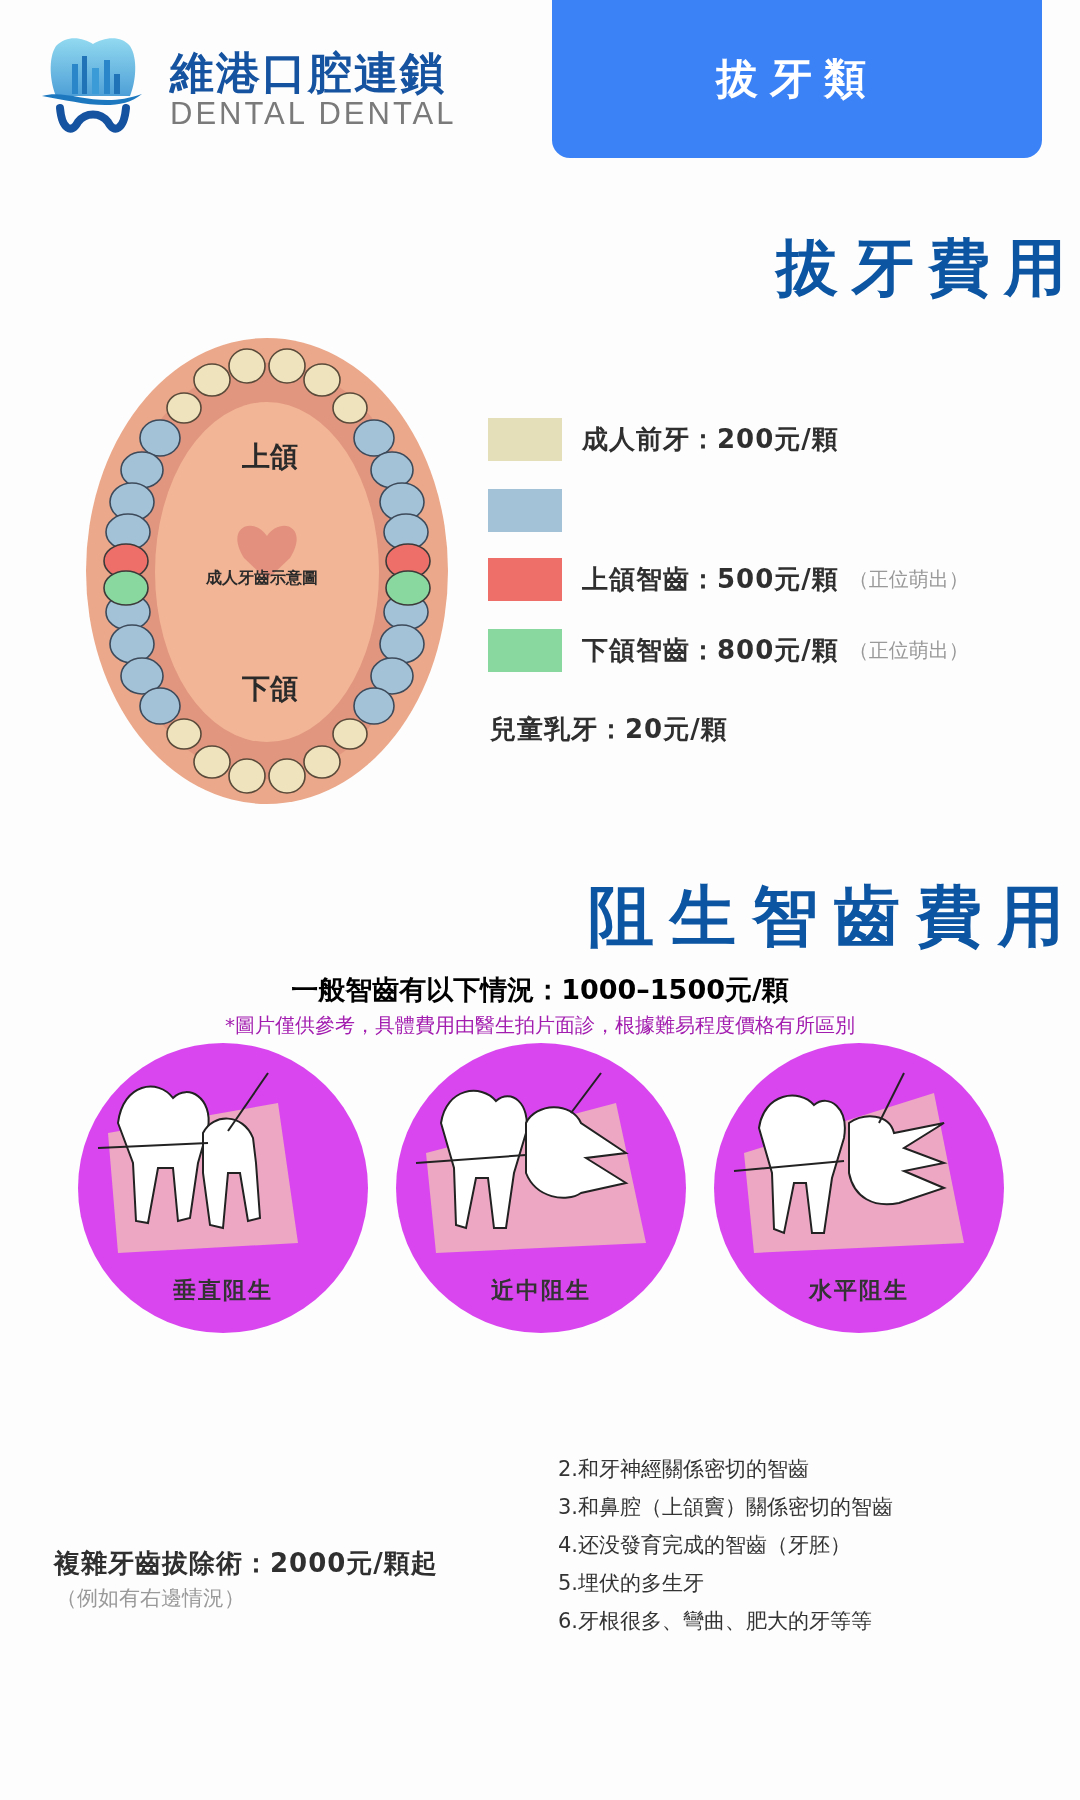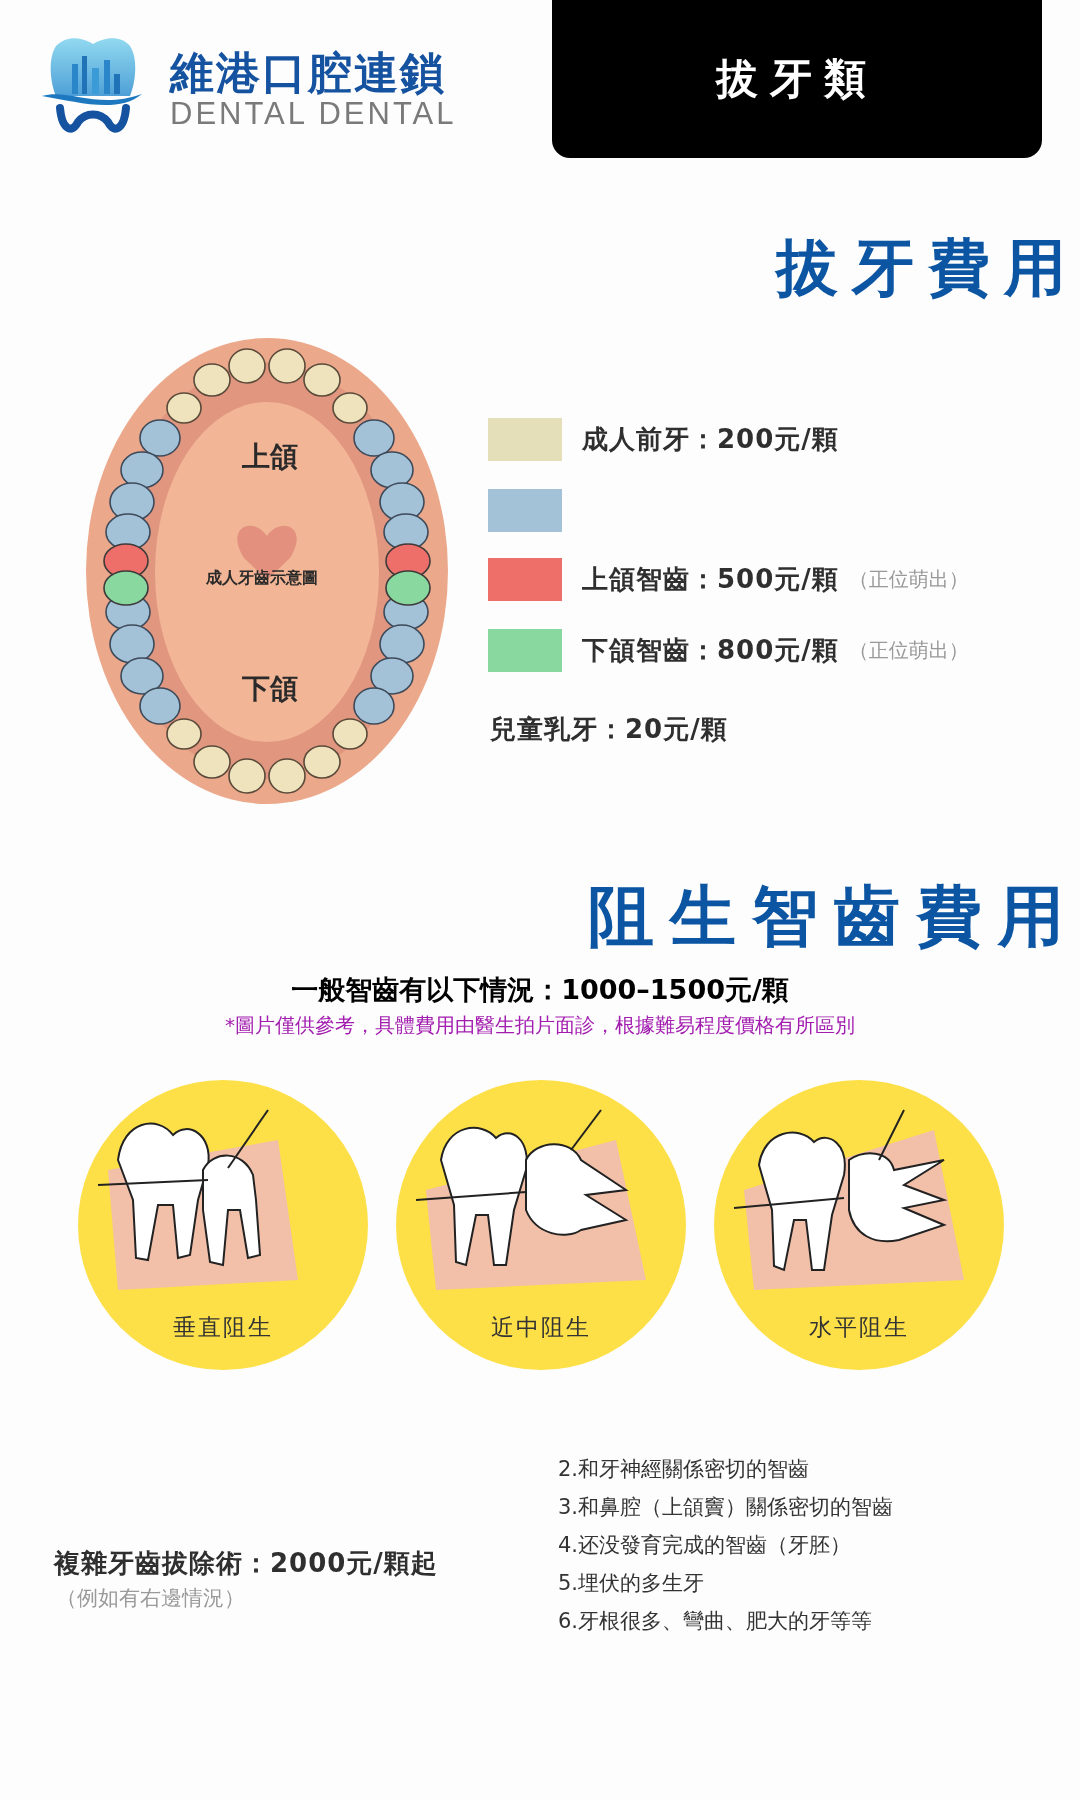--- a/index.html
+++ b/index.html
@@ -4,21 +4,21 @@
 <style>
   * { box-sizing: border-box; margin: 0; padding: 0; }
   html, body { width: 1080px; height: 1800px; background: #fdfdfd; overflow: hidden; }
   body { position: relative; font-family: "DejaVu Sans", "Liberation Sans", sans-serif; color: #2b2b2b; }
 
   .logo { position: absolute; left: 38px; top: 30px; width: 440px; height: 110px; }
   .logo-mark { position: absolute; left: 0; top: 0; width: 110px; height: 110px; }
   .logo-cn { position: absolute; left: 132px; top: 14px; font-family: "DejaVu Serif", "Liberation Serif", serif; font-weight: bold; font-size: 44px; color: #1552a0; letter-spacing: 2px; white-space: nowrap; }
   .logo-en { position: absolute; left: 132px; top: 66px; font-family: "Liberation Sans", sans-serif; font-size: 31px; color: #7a7a7a; letter-spacing: 3px; white-space: nowrap; }
 
-  .category-tab { position: absolute; left: 552px; top: 0; width: 490px; height: 158px; background: #000000; border-radius: 0 0 18px 18px; display: flex; align-items: center; justify-content: center; }
+  .category-tab { position: absolute; left: 552px; top: 0; width: 490px; height: 158px; background: #3b82f6; border-radius: 0 0 18px 18px; display: flex; align-items: center; justify-content: center; }
   .category-tab span { color: #fff; font-size: 42px; font-weight: bold; letter-spacing: 12px; }
 
   .section-title { position: absolute; left: 0; width: 1080px; text-align: right; color: #0b55a3; font-weight: bold; }
   .title1 { top: 226px; font-size: 62px; letter-spacing: 14px; }
   .title2 { top: 872px; font-size: 66px; letter-spacing: 16px; }
 
   .jaw { position: absolute; left: 84px; top: 336px; width: 366px; height: 470px; }
   .jaw-label { position: absolute; font-weight: bold; color: #2a2a2a; }
   .jaw-upper { left: 242px; top: 438px; font-size: 28px; }
   .jaw-lower { left: 242px; top: 670px; font-size: 28px; }
@@ -27,21 +27,21 @@
   .legend { position: absolute; left: 488px; top: 418px; }
   .legend-row { position: absolute; left: 0; display: flex; align-items: center; white-space: nowrap; }
   .swatch { width: 74px; height: 43px; margin-right: 20px; }
   .legend-text { font-size: 26px; font-weight: bold; color: #2f2f2f; letter-spacing: 1px; }
   .legend-note { font-size: 20px; color: #999; margin-left: 10px; }
   .child-price { position: absolute; left: 490px; top: 712px; font-size: 26px; font-weight: bold; color: #2f2f2f; letter-spacing: 1px; white-space: nowrap; }
 
   .general-line { position: absolute; top: 972px; left: 0; width: 1080px; text-align: center; font-size: 27px; font-weight: bold; color: #000000; }
   .disclaimer { position: absolute; top: 1012px; left: 0; width: 1080px; text-align: center; font-size: 20px; color: #a21caf; }
 
-  .impaction { position: absolute; top: 1080px; width: 290px; height: 290px; border-radius: 50%; background: #fde047; overflow: hidden; }
+  .impaction { position: absolute; top: 1043px; width: 290px; height: 290px; border-radius: 50%; background: #d946ef; overflow: hidden; font-weight: bold; }
   .impaction svg { position: absolute; left: 0; top: 0; }
   .impaction-label { position: absolute; left: 0; width: 100%; top: 232px; text-align: center; font-size: 23px; color: #333; letter-spacing: 2px; }
 
   .complex { position: absolute; left: 54px; top: 1546px; font-size: 26px; font-weight: bold; color: #2f2f2f; white-space: nowrap; letter-spacing: 1px; }
   .complex-note { position: absolute; left: 56px; top: 1584px; font-size: 21px; color: #9a9a9a; white-space: nowrap; }
   .conditions { position: absolute; left: 558px; top: 1450px; list-style: none; }
   .conditions li { font-size: 21px; color: #333; height: 38px; line-height: 38px; white-space: nowrap; }
 </style>
 </head>
 <body>

